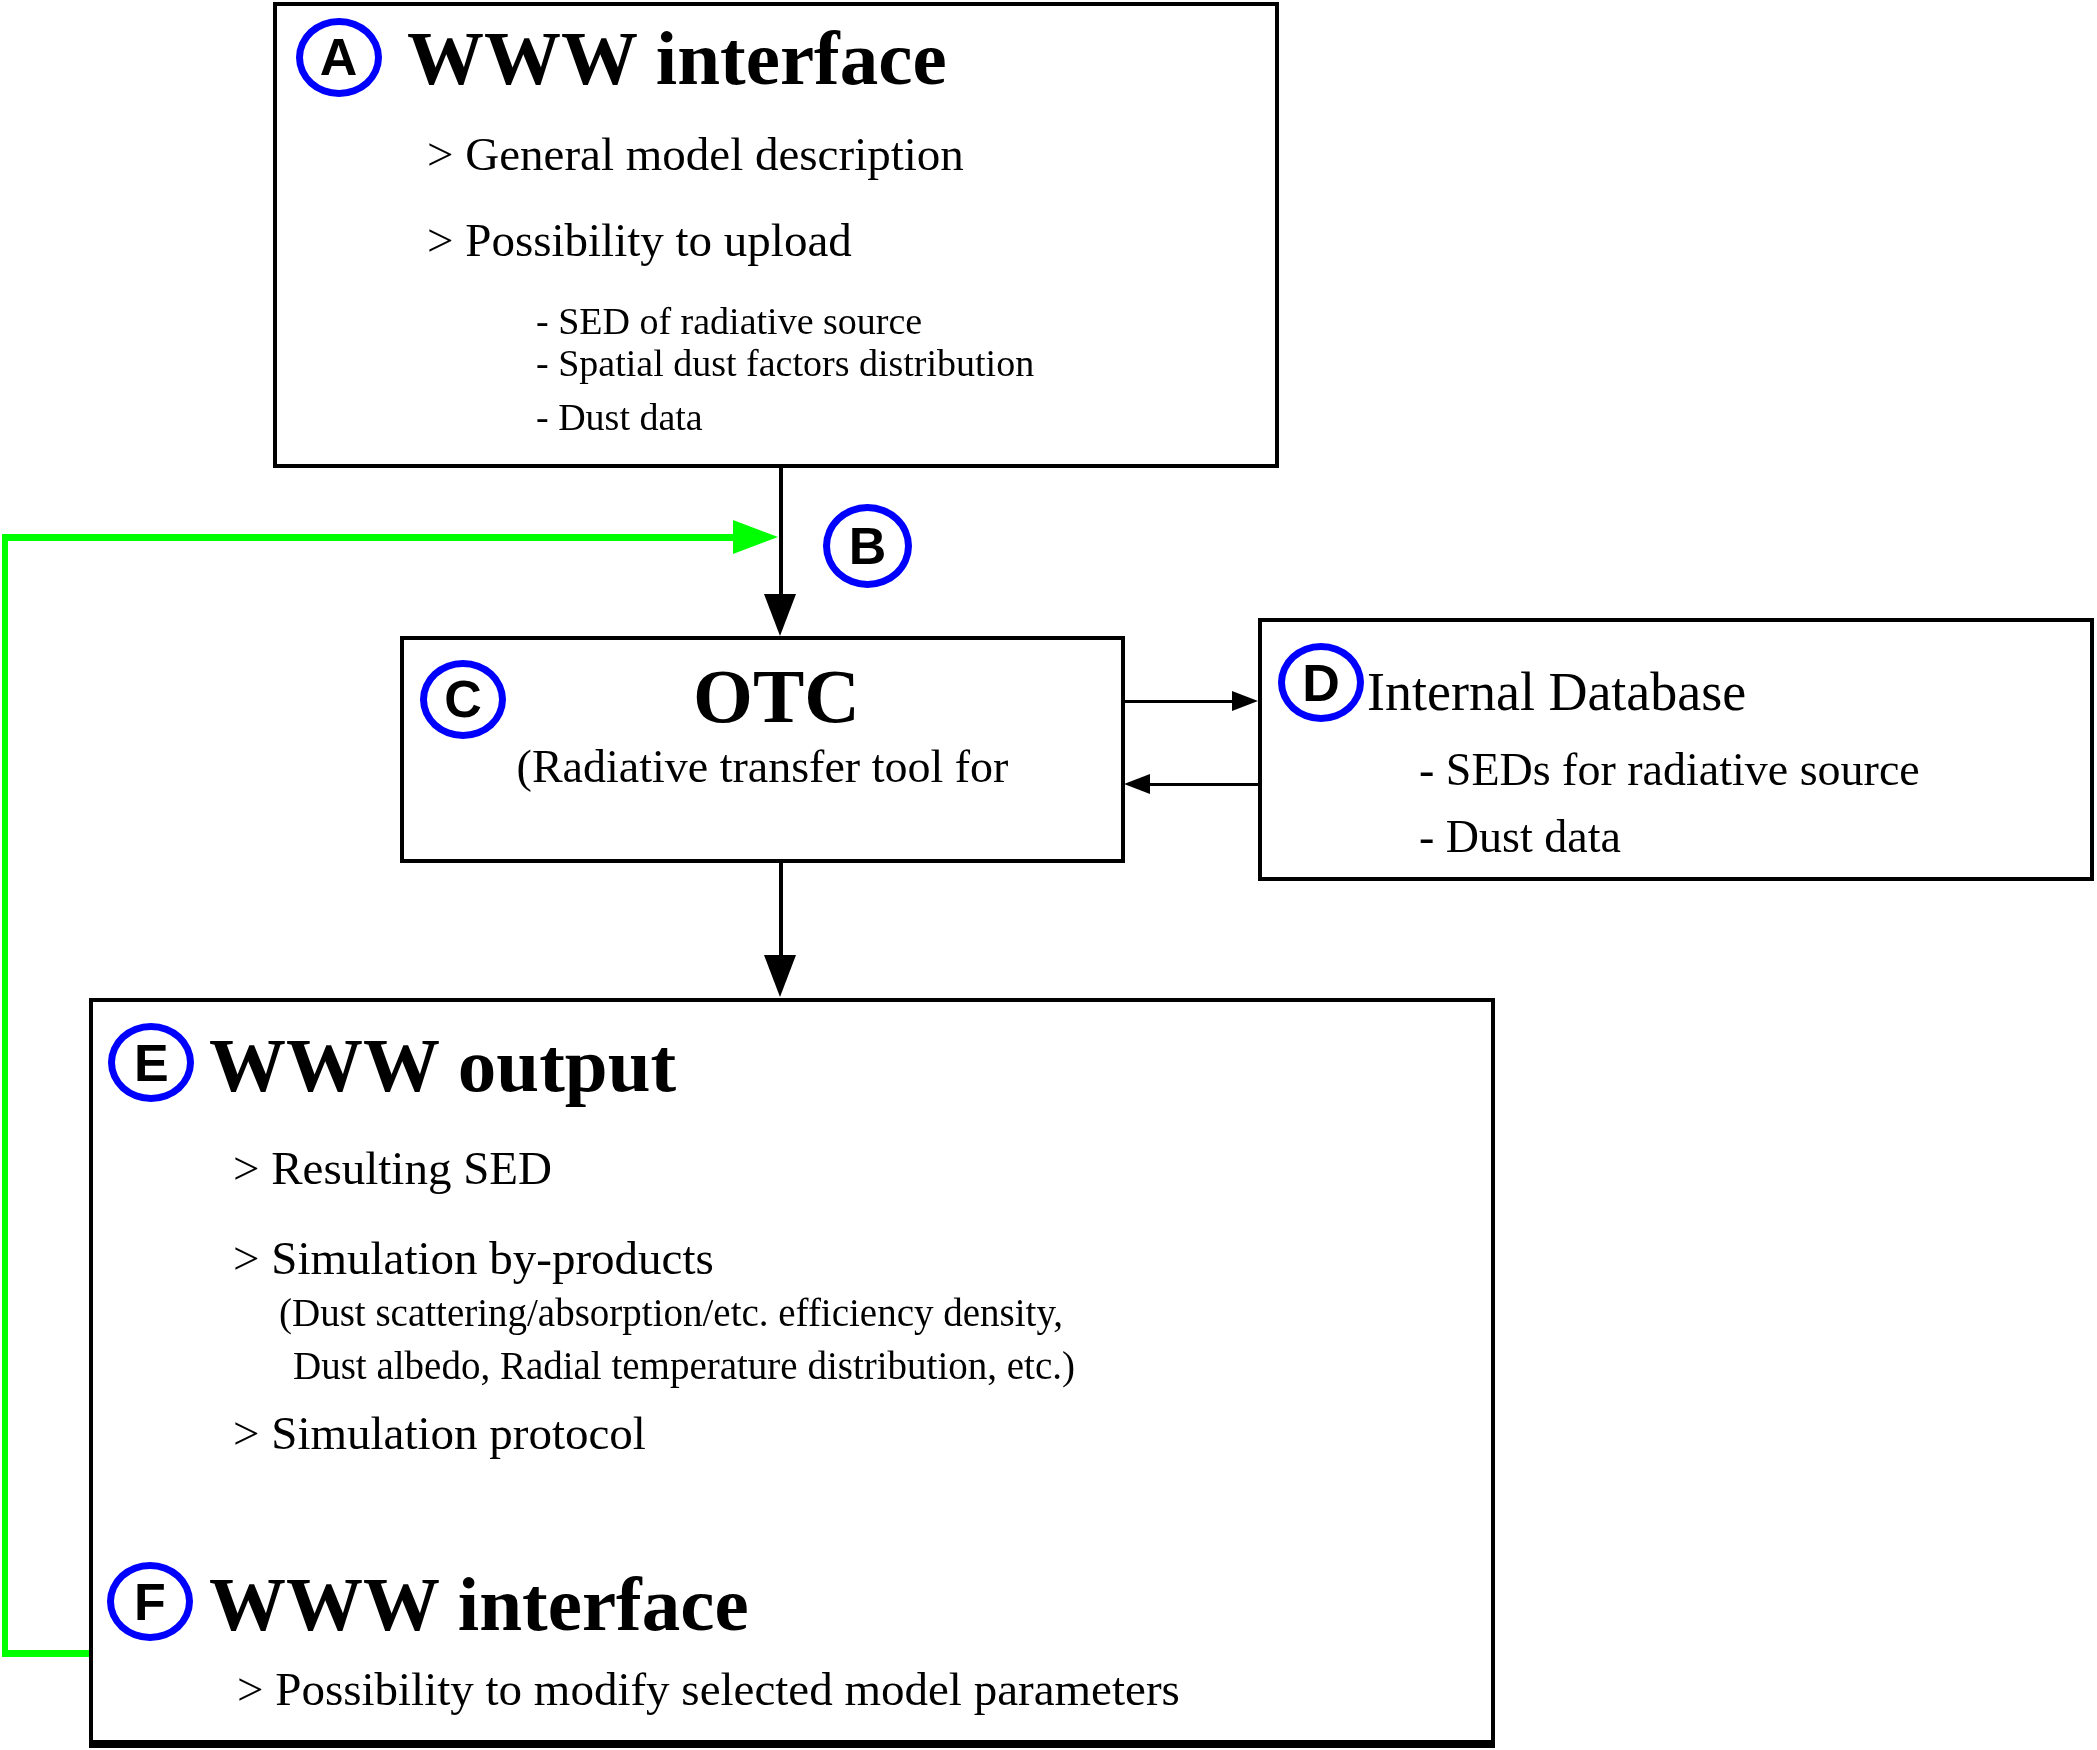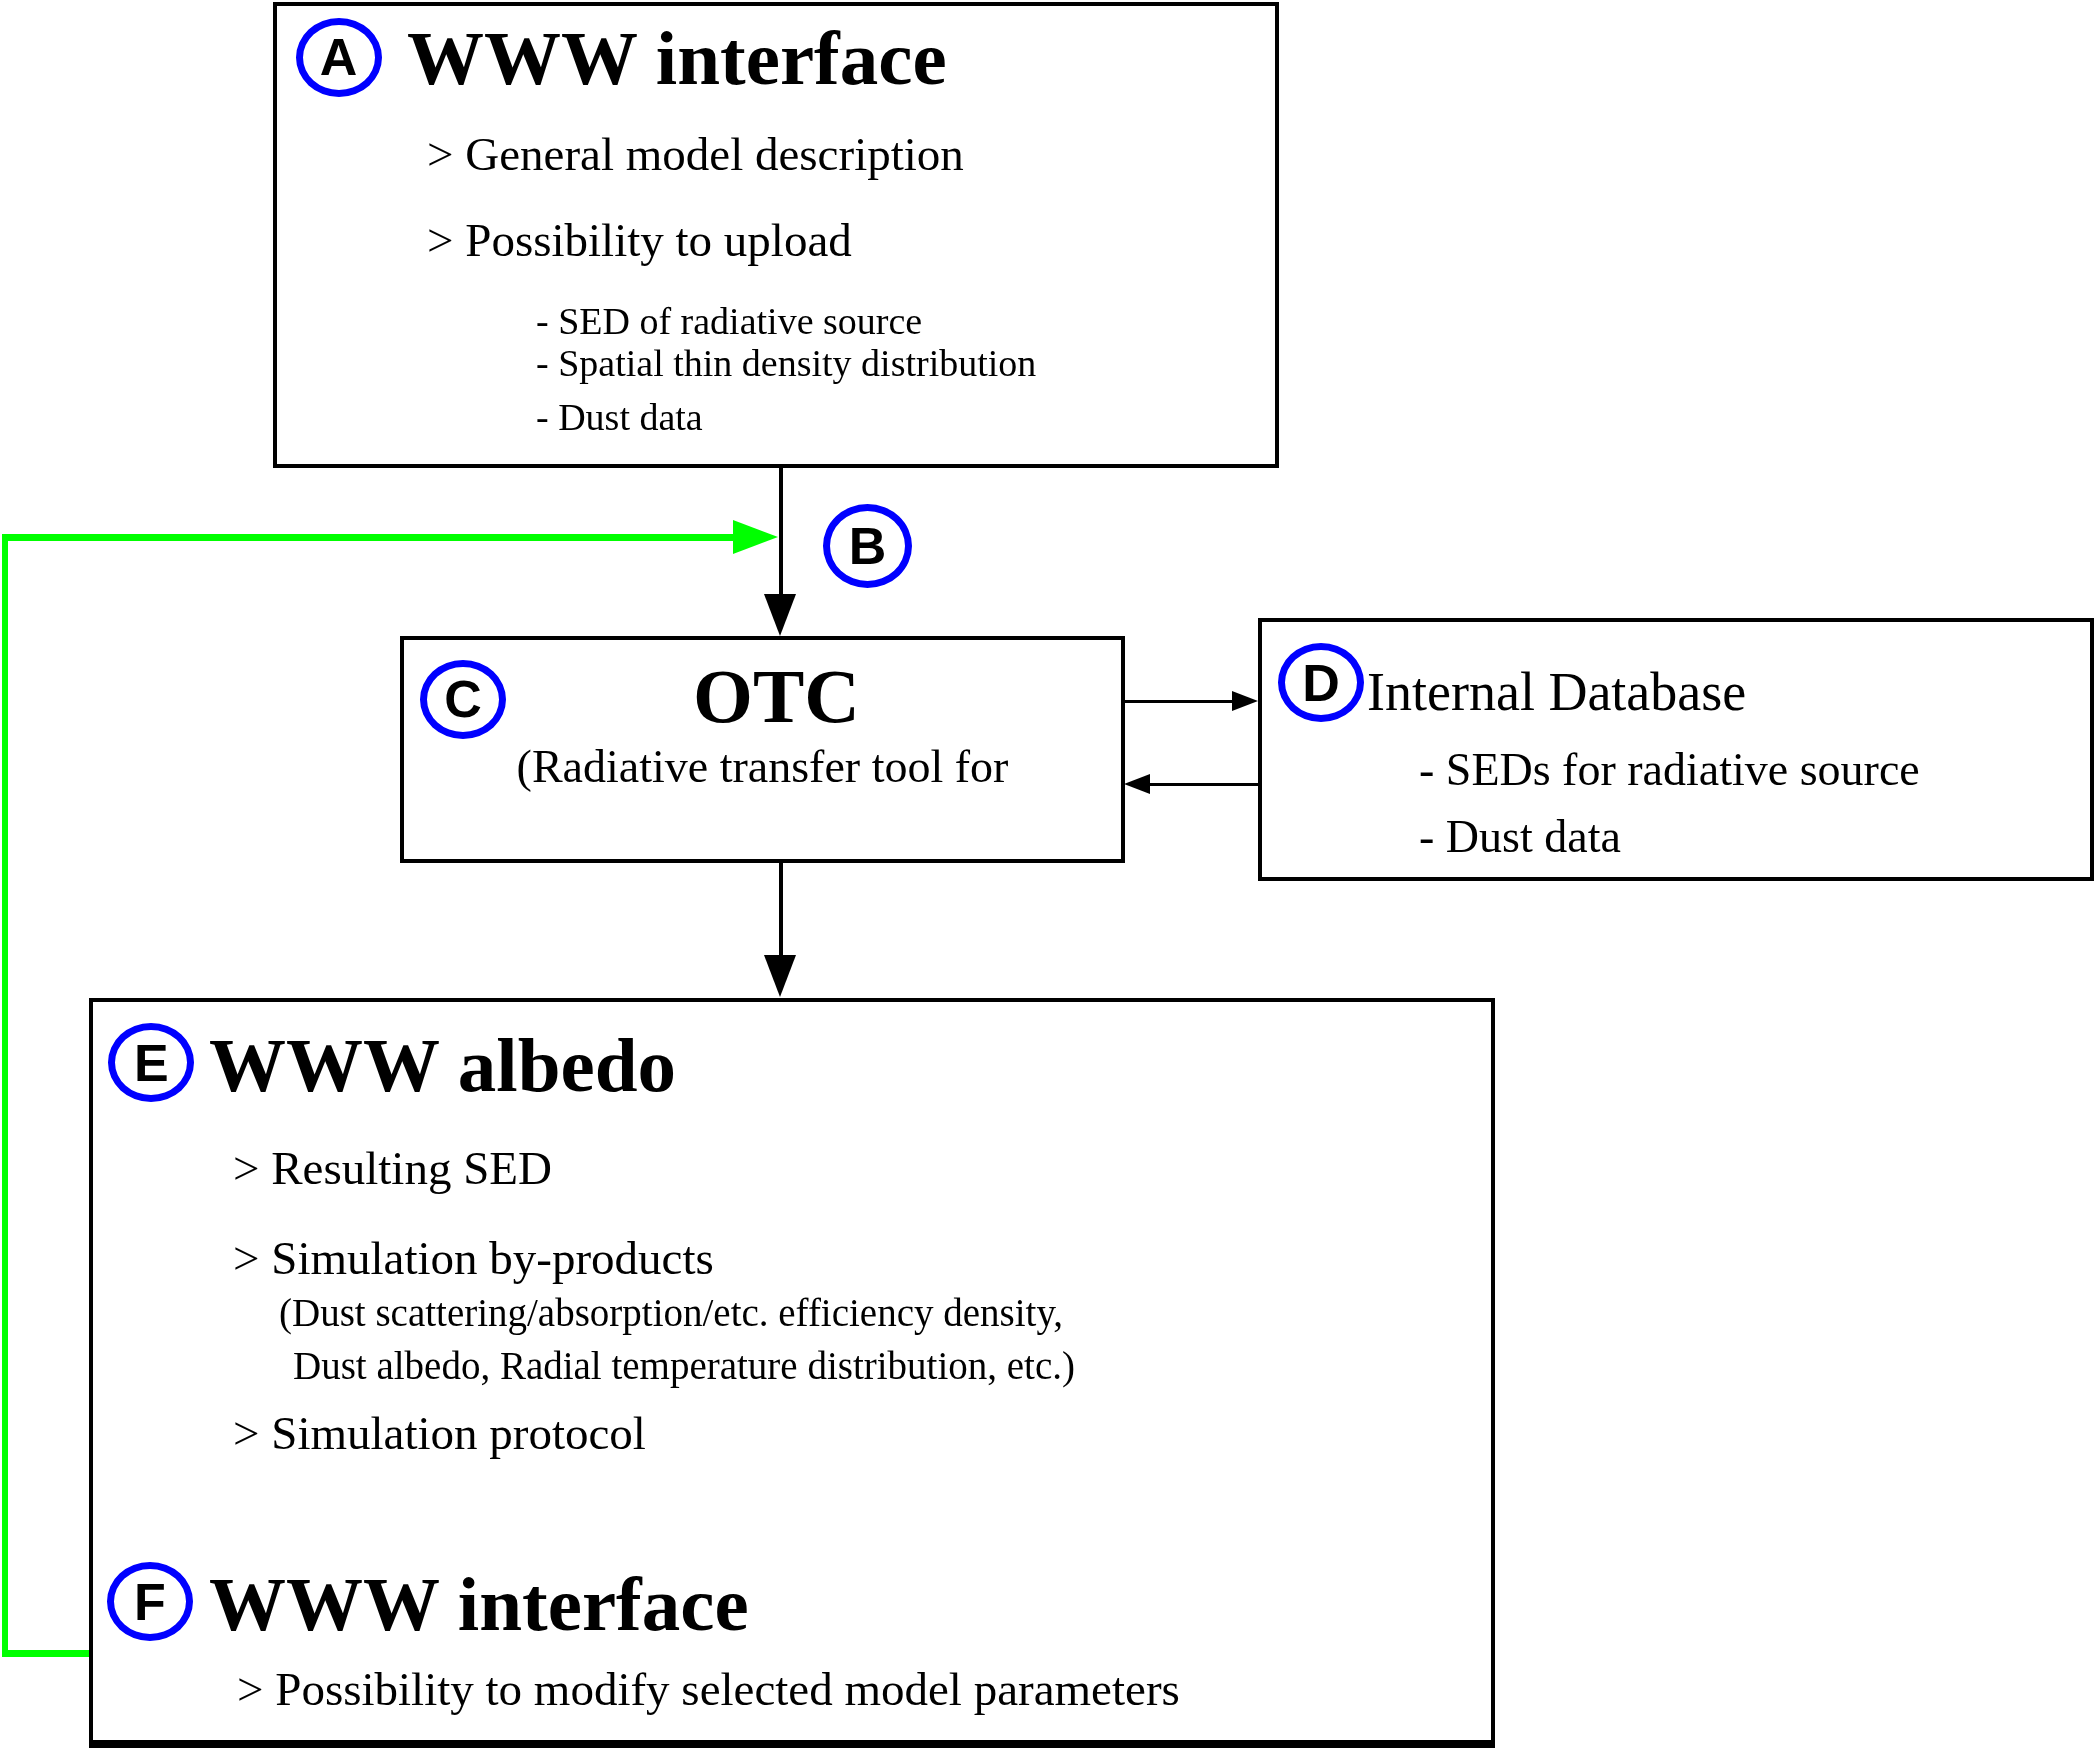--- a/index.html
+++ b/index.html
@@ -46,21 +46,21 @@
 <body>
 
 <div id="canvas">
 
   <div class="box" style="left:273px;top:2.4px;width:1006px;height:466px;">
     <span class="circle" style="left:18.6px;top:11.3px;">A</span>
     <div class="txt title-xl" style="left:130px;top:6.5px;">WWW interface</div>
     <div class="txt bullet" style="left:150px;top:121px;">&gt; General model description</div>
     <div class="txt bullet" style="left:150px;top:207px;">&gt; Possibility to upload</div>
     <div class="txt sub" style="left:259px;top:281px;margin-top:12px;">- SED of radiative source</div>
-    <div class="txt sub" style="left:259px;top:335px;">- Spatial thin density distribution</div>
+    <div class="txt sub" style="left:259px;top:335px;">- Spatial dust factors distribution</div>
     <div class="txt sub" style="left:259px;top:389px;">- Dust data</div>
   </div>
 
   <div class="vline" style="left:779px;top:468px;width:4px;height:130px;"></div>
   <div class="head head-down" style="left:764px;top:594px;"></div>
 
   <span class="circle" style="left:823px;top:504px;width:89px;height:84px;">B</span>
 
   <div class="vline green" style="left:1.6px;top:534px;width:6.5px;height:1122px;"></div>
   <div class="hline green" style="left:1.6px;top:534px;width:732px;height:6.5px;"></div>
@@ -83,21 +83,21 @@
     <div class="txt title-lg" style="left:105px;top:31px;">Internal Database</div>
     <div class="txt d-item" style="left:157px;top:121px;">- SEDs for radiative source</div>
     <div class="txt d-item" style="left:157px;top:188px;">- Dust data</div>
   </div>
 
   <div class="vline" style="left:779px;top:863px;width:4px;height:93px;"></div>
   <div class="head head-down" style="left:764px;top:955px;"></div>
 
   <div class="box box-ef" style="left:89px;top:998px;width:1406px;height:750px;">
     <span class="circle" style="left:15.4px;top:21px;">E</span>
-    <div class="txt title-xl" style="left:116px;top:18px;">WWW albedo</div>
+    <div class="txt title-xl" style="left:116px;top:18px;">WWW output</div>
     <div class="txt bullet" style="left:140px;top:139px;">&gt; Resulting SED</div>
     <div class="txt bullet" style="left:140px;top:229px;">&gt; Simulation by-products</div>
     <div class="txt note" style="left:186px;top:287px;">(Dust scattering/absorption/etc. efficiency density,</div>
     <div class="txt note" style="left:200px;top:340px;">Dust albedo, Radial temperature distribution, etc.)</div>
     <div class="txt bullet" style="left:140px;top:404px;">&gt; Simulation protocol</div>
 
     <span class="circle" style="left:13.8px;top:560px;">F</span>
     <div class="txt title-xl" style="left:116px;top:557px;">WWW interface</div>
     <div class="txt bullet" style="left:144px;top:660px;">&gt; Possibility to modify selected model parameters</div>
   </div>

